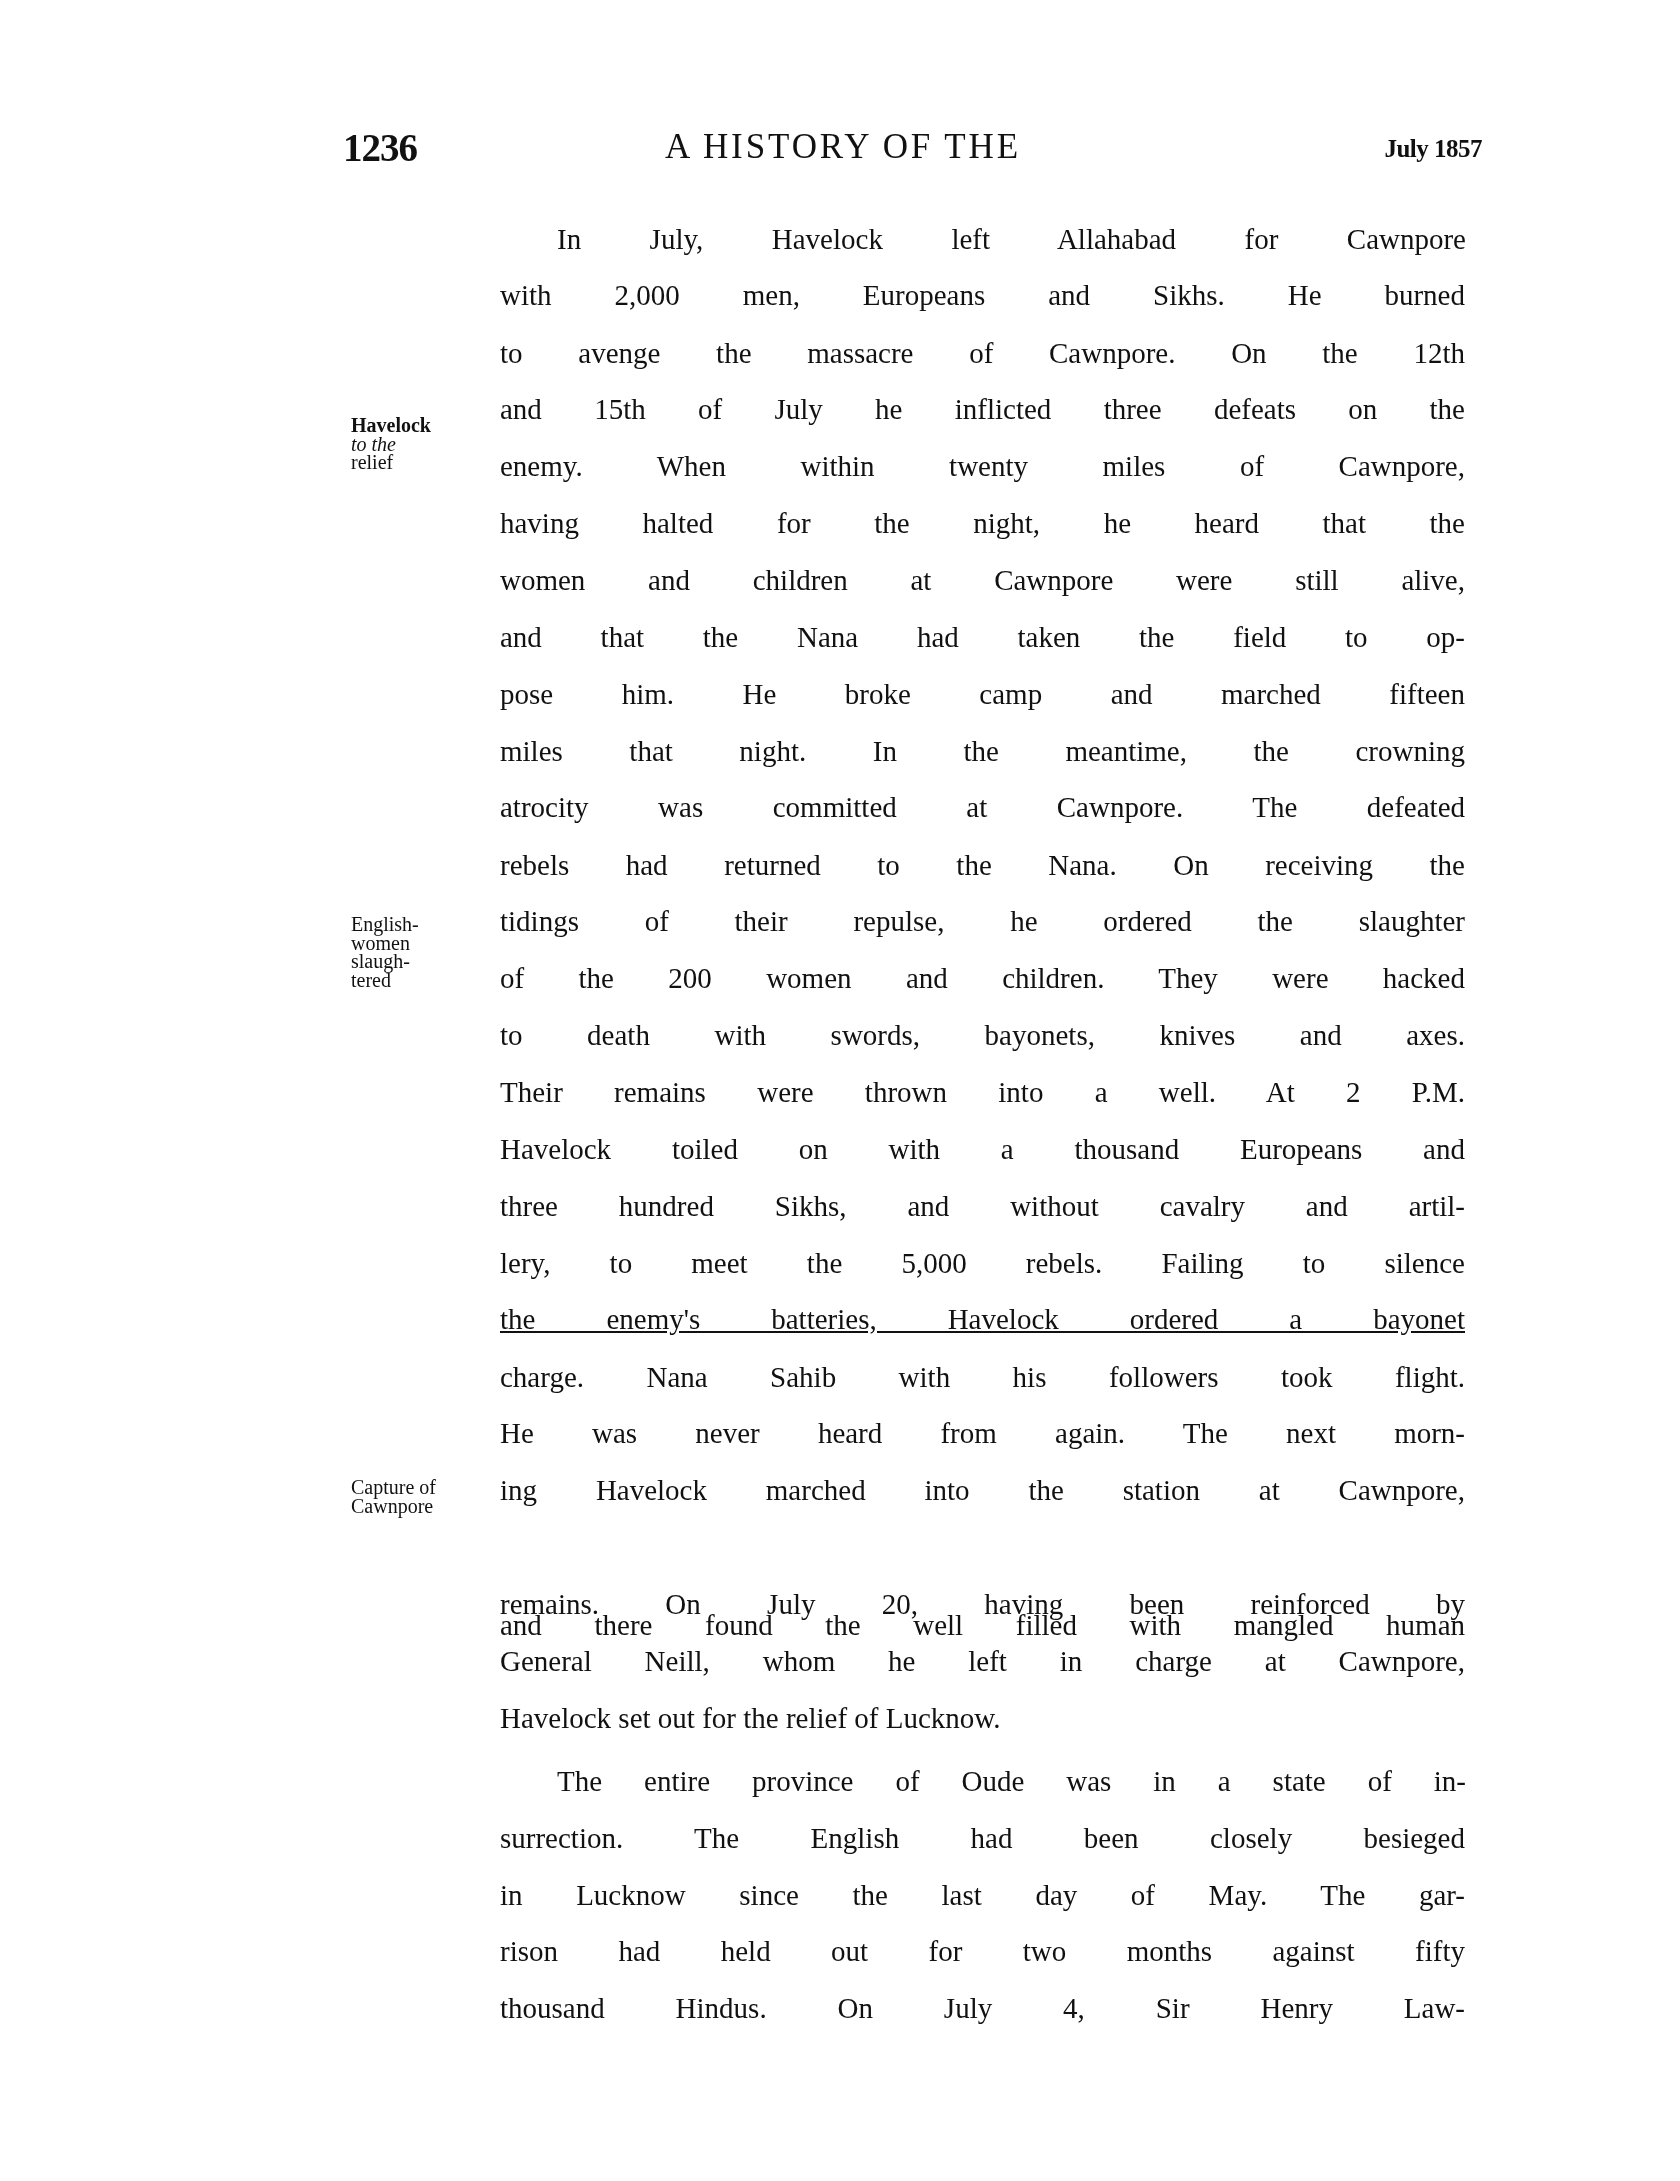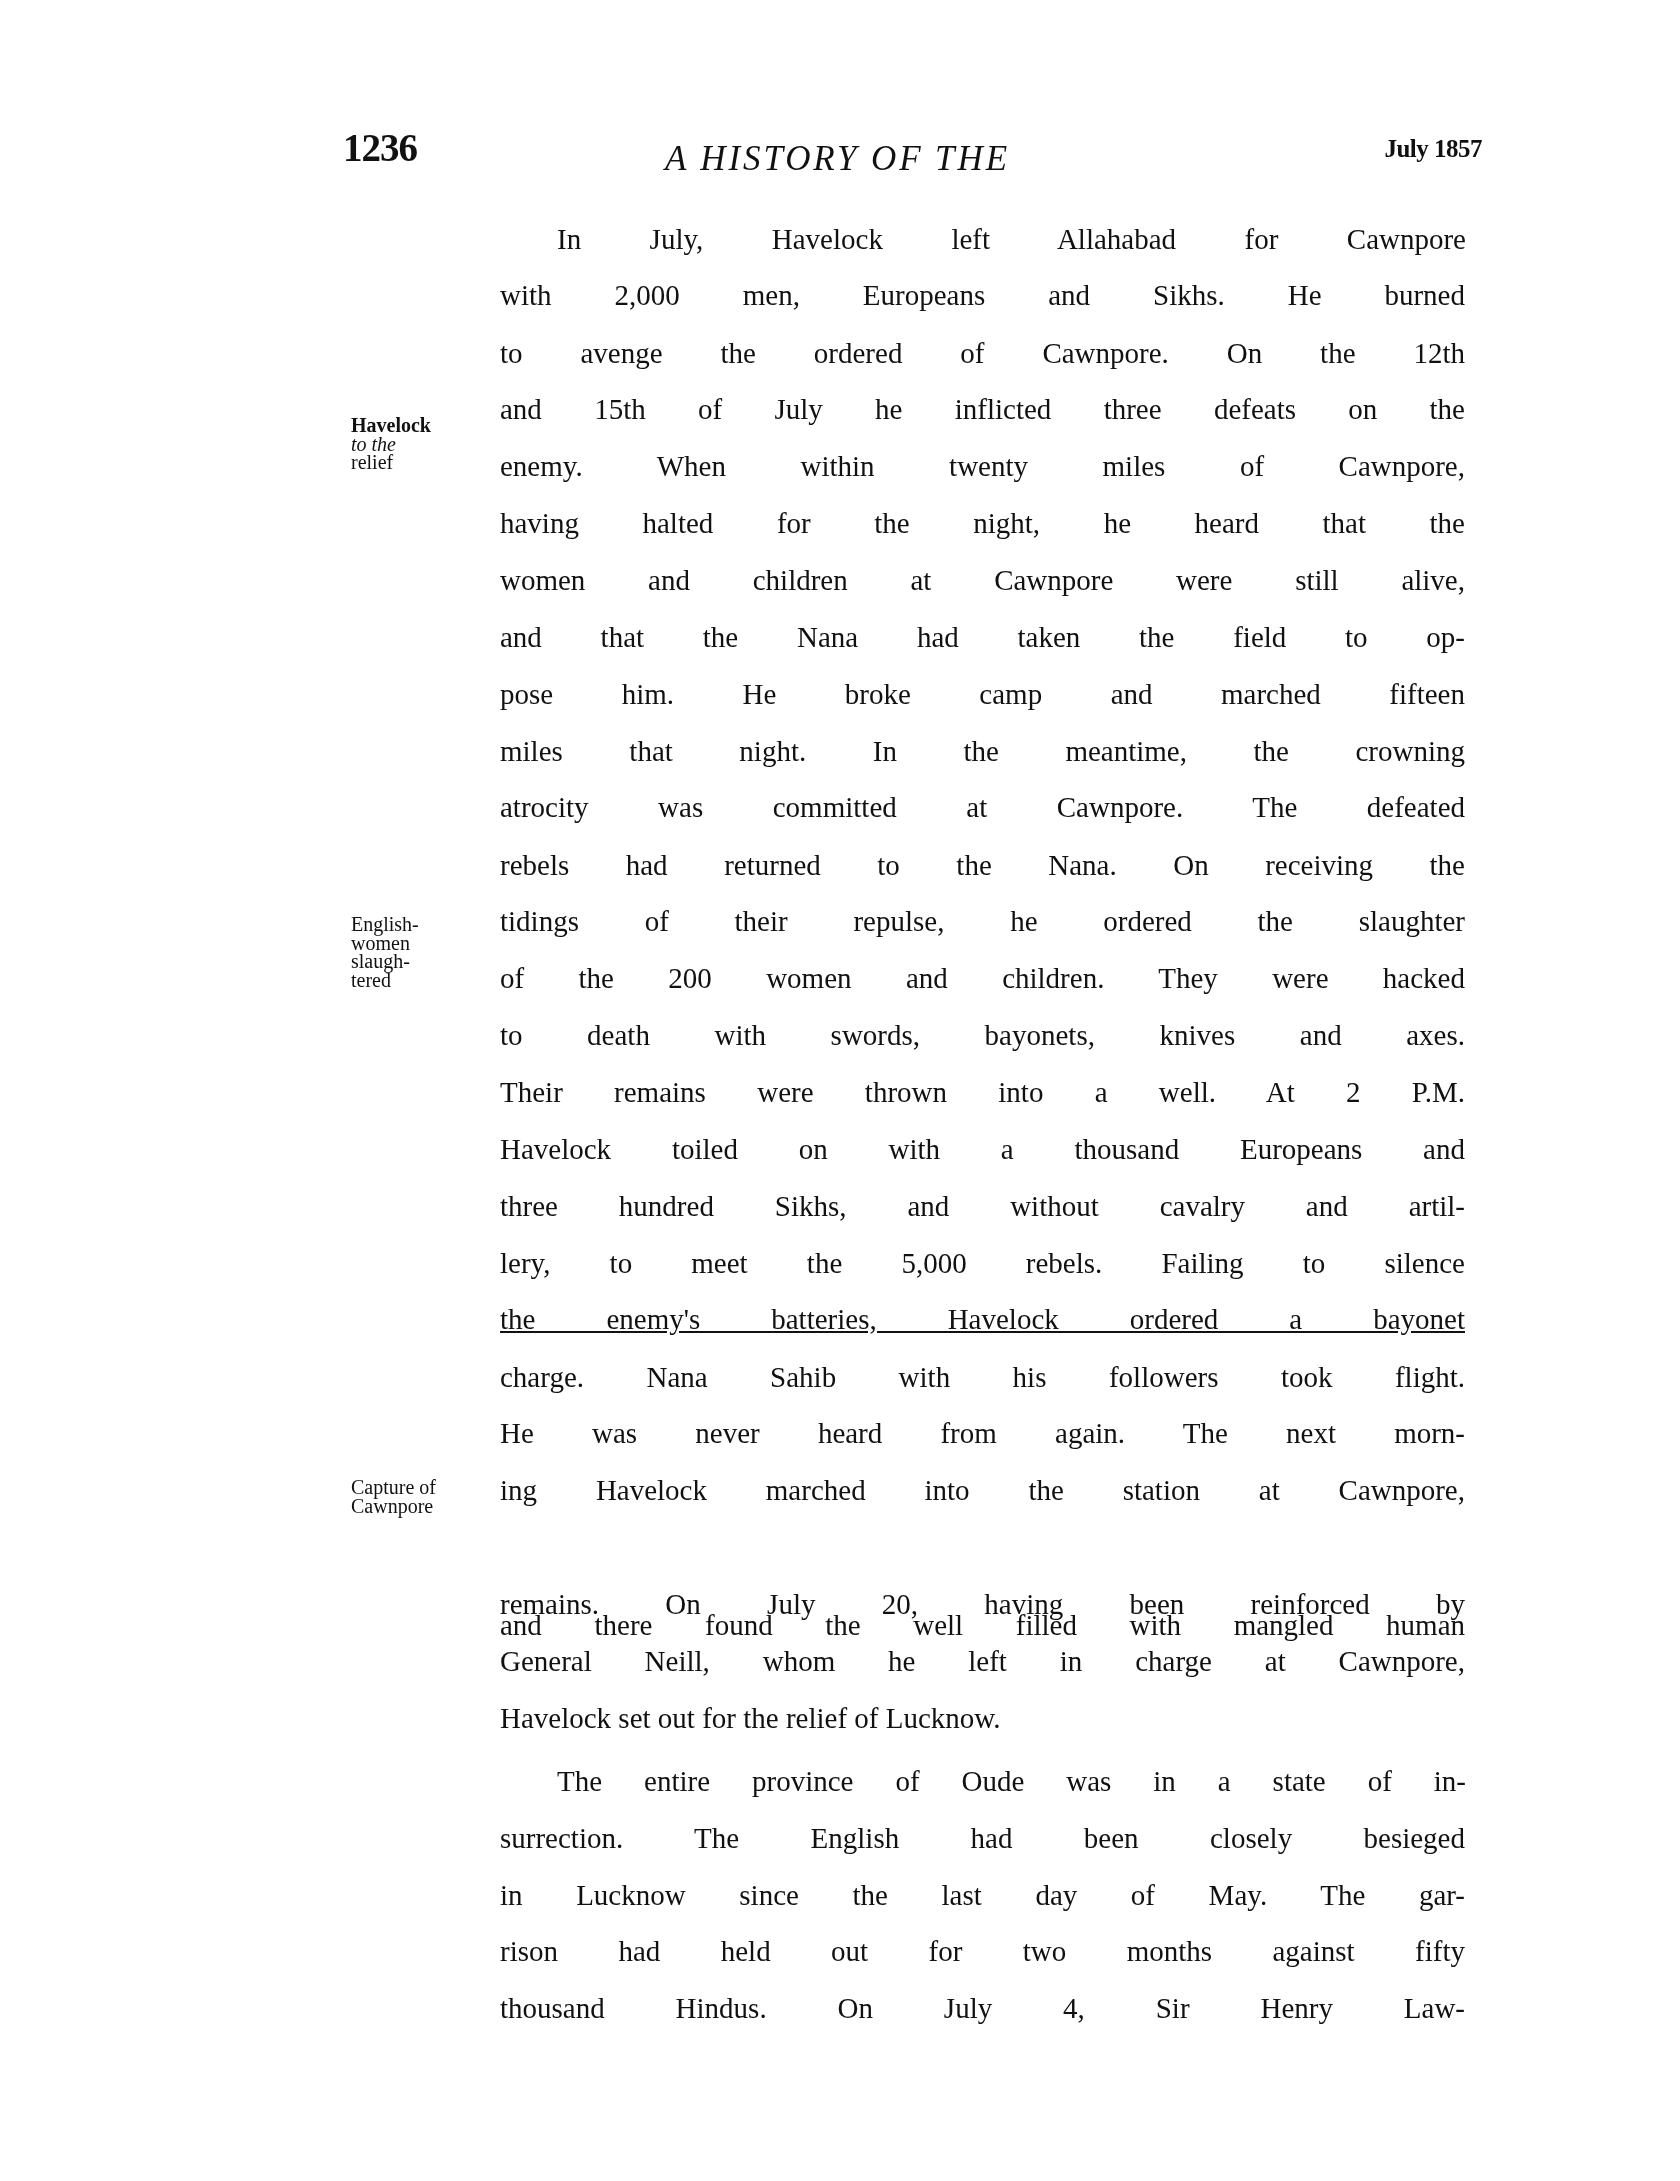--- a/index.html
+++ b/index.html
@@ -1,20 +1,20 @@
 <!DOCTYPE html>
 <html><head>
 <meta charset="utf-8">
 <style>
   html, body { margin: 0; padding: 0; background: #ffffff; }
   body { width: 1680px; height: 2182px; position: relative; overflow: hidden;
          font-family: "Liberation Serif", "DejaVu Serif", serif; color: #111111; }
   .header { position: absolute; top: 125px; left: 343px; width: 1139px; height: 49px; }
   .page-number { position: absolute; left: 0; top: 0; font-size: 39px; font-weight: bold; letter-spacing: -1px; text-align: center; }
-  .running-title { position: absolute; left: 322px; top: 14px; font-size: 35px; font-style: italic; letter-spacing: 2.9px; }
+  .running-title { position: absolute; left: 322px; top: 2px; font-size: 35px; letter-spacing: 2.9px; }
   .running-date { position: absolute; right: 0; top: 9.8px; font-size: 25px; font-weight: bold; letter-spacing: -0.5px; text-align: center; }
   .body-col { position: absolute; left: 500px; width: 965px; }
   .line { position: absolute; left: 0; width: 965px; height: 57px; font-size: 29px; line-height: 57px;
           text-align: justify; text-align-last: justify; white-space: nowrap; }
   .line.last { text-align-last: left; }
   .line.indent { left: 57px; width: 909px; }
   .line span.inner { display: block; white-space: normal; }
   .margin-note { position: absolute; left: 351px; font-size: 20px; line-height: 18.5px; }
   .margin-note div { white-space: nowrap; }
   .margin-note .it { font-style: italic; }
@@ -46,21 +46,21 @@
 
 <div class="body-col" style="top:0;">
   <div>
     <div class="line indent" style="top:211px;">
         <span class="inner">In July, Havelock left Allahabad for Cawnpore</span>
       </div>
     <div class="line" style="top:267px;">
         <span class="inner">with 2,000 men, Europeans and Sikhs.  He burned</span>
       </div>
     <div class="line" style="top:325px;">
-        <span class="inner">to avenge the ordered of Cawnpore.  On the 12th</span>
+        <span class="inner">to avenge the massacre of Cawnpore.  On the 12th</span>
       </div>
     <div class="line" style="top:381px;">
         <span class="inner">and 15th of July he inflicted three defeats on the</span>
       </div>
     <div class="line" style="top:438px;">
         <span class="inner">enemy.  When within twenty miles of Cawnpore,</span>
       </div>
     <div class="line" style="top:495px;">
         <span class="inner">having halted for the night, he heard that the</span>
       </div>

